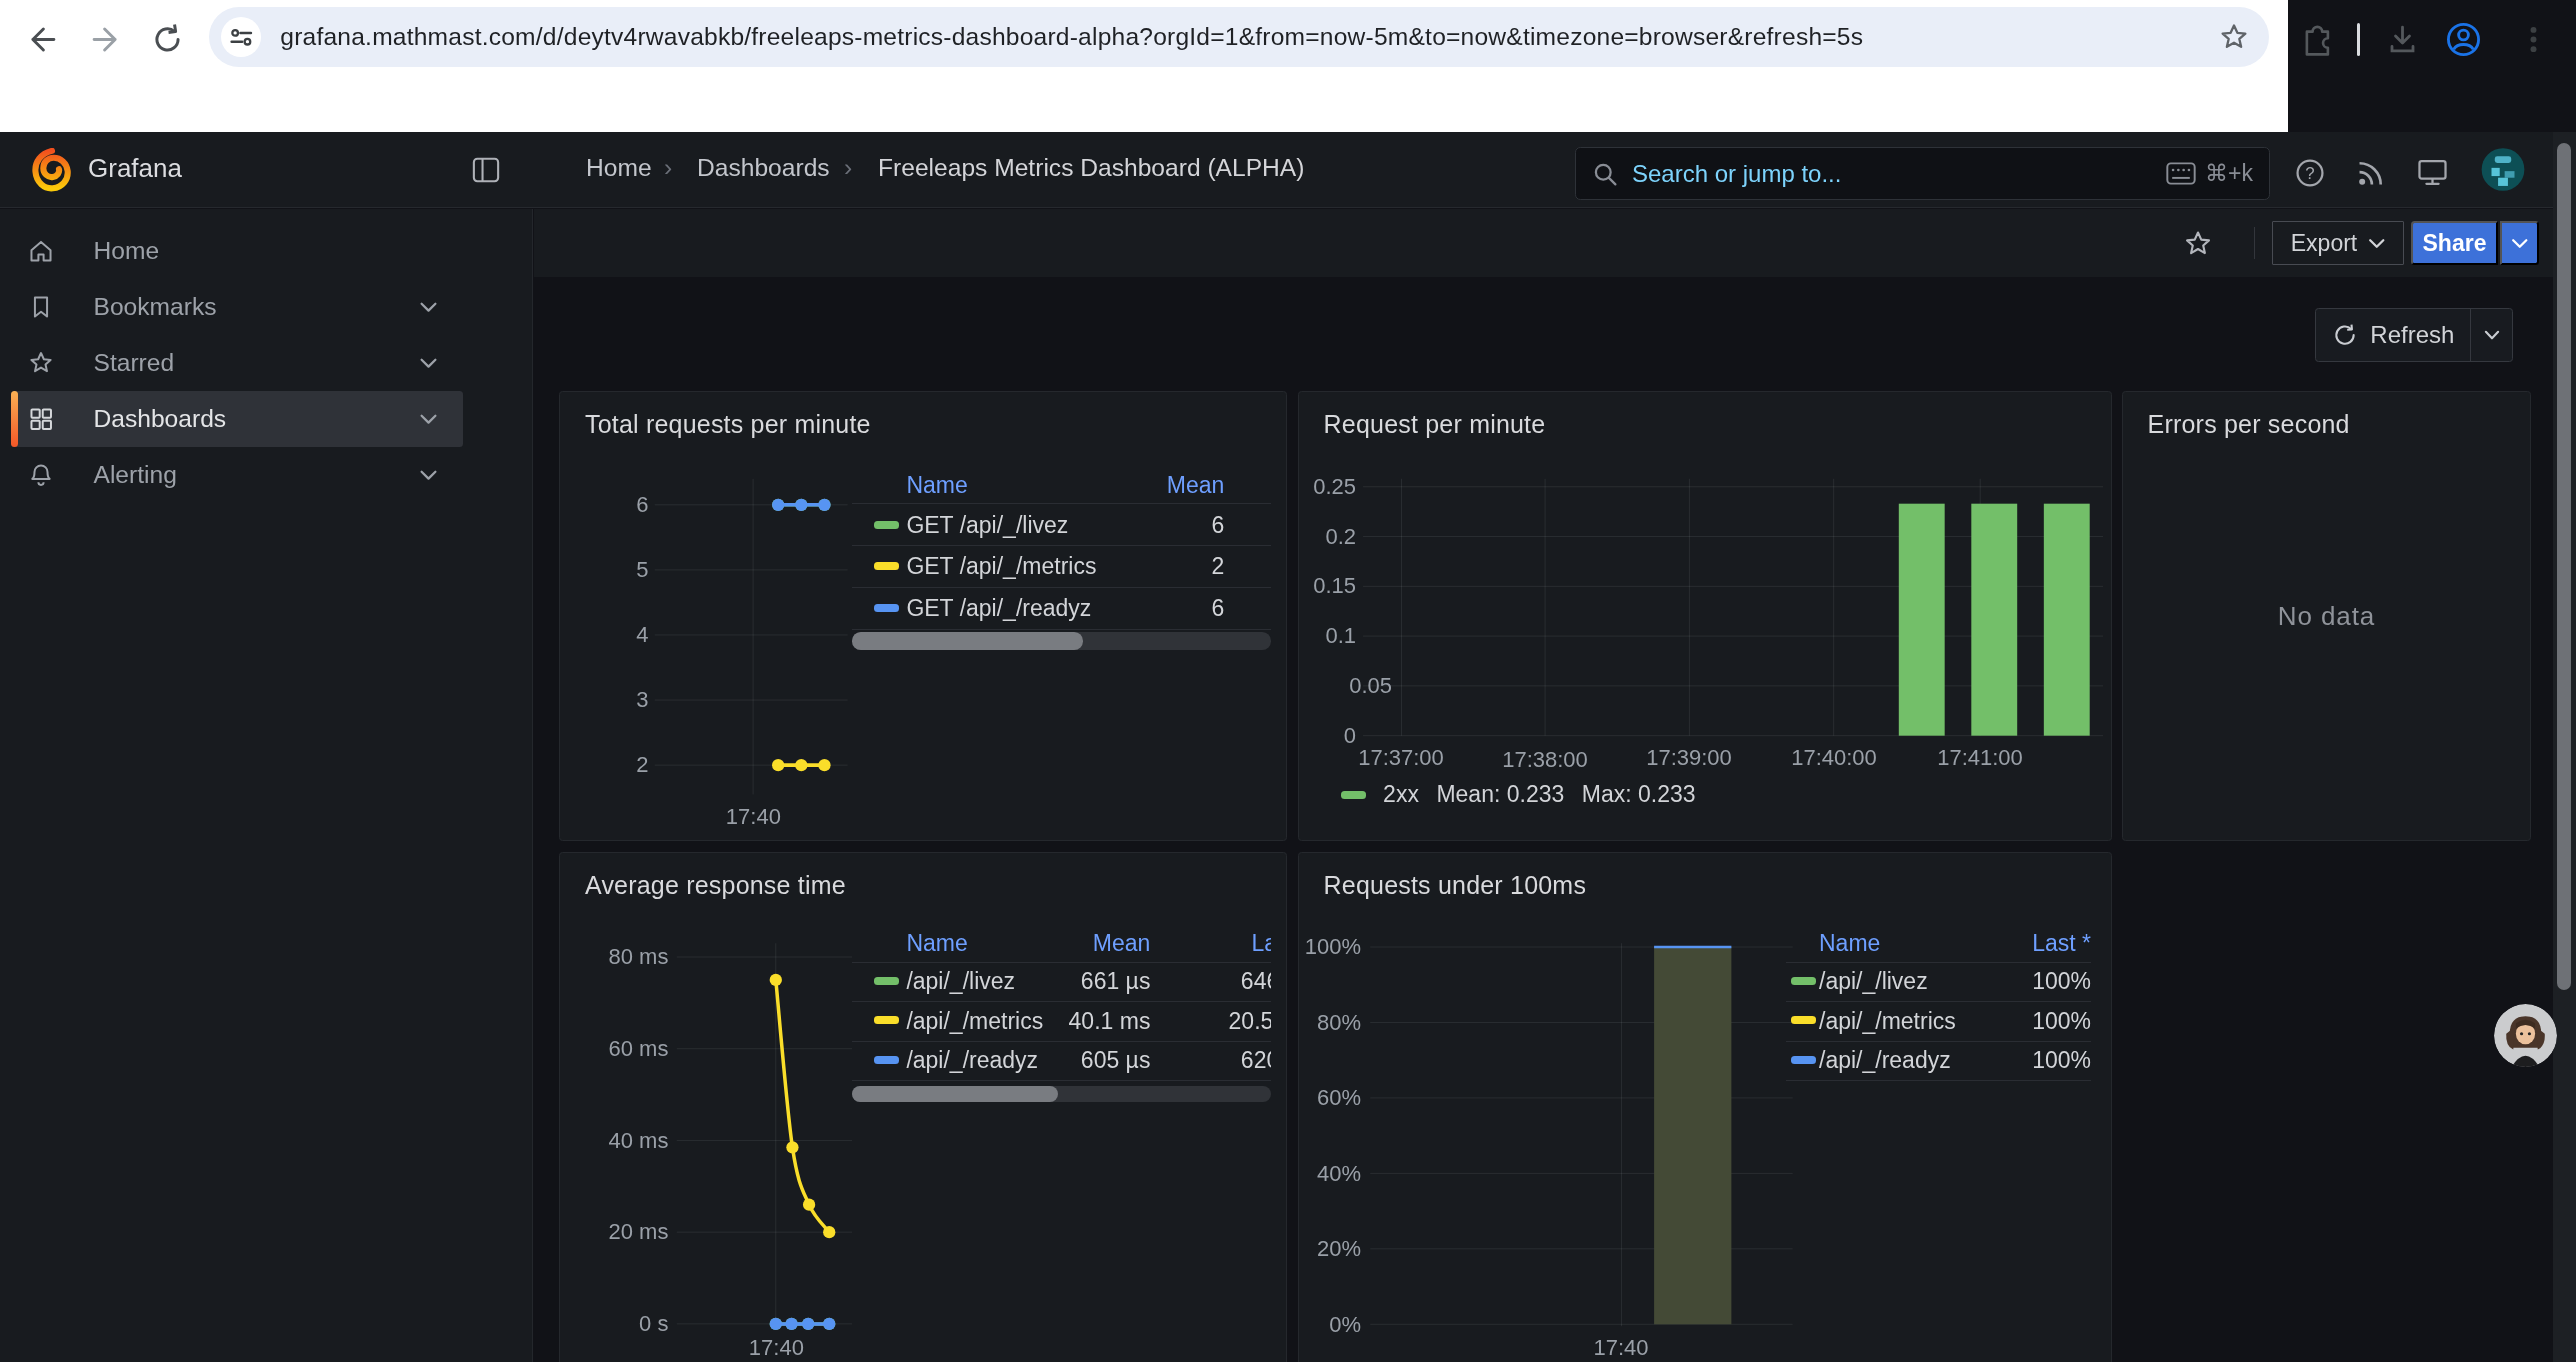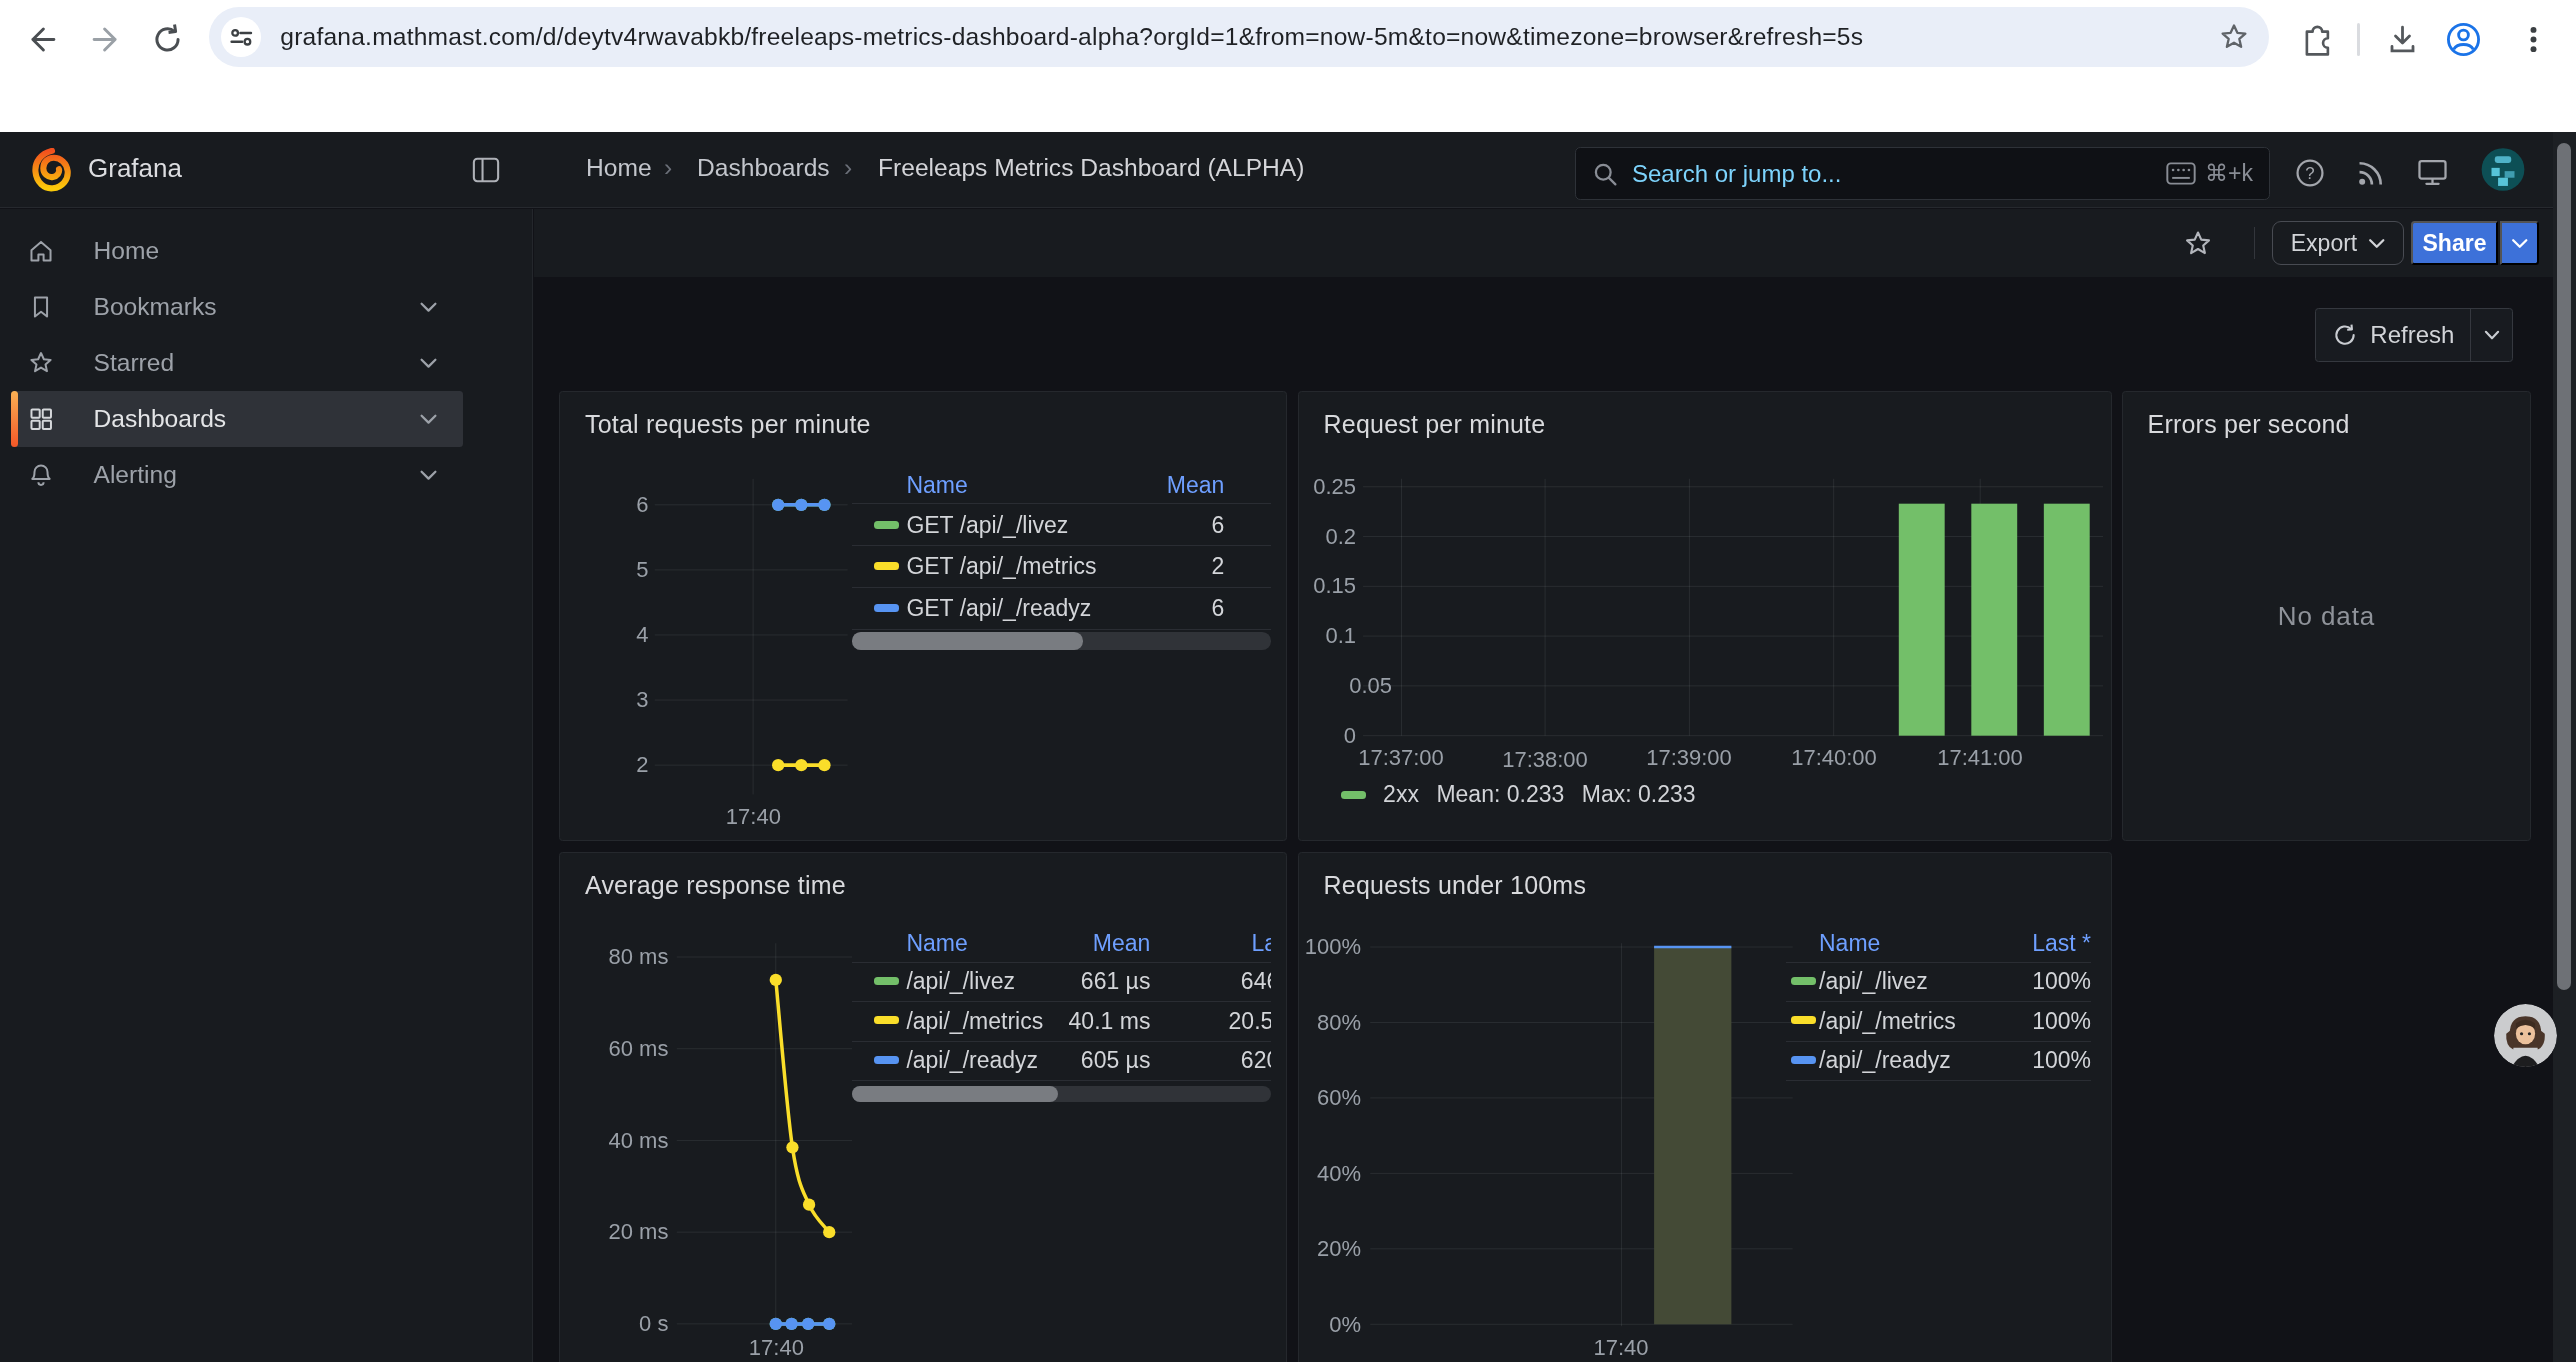--- a/index.html
+++ b/index.html
@@ -1,21 +1,21 @@
 <!DOCTYPE html>
 <html style="font-size:14px"><head>
 <meta charset="utf-8">
 <style>
 * { margin:0; padding:0; box-sizing:border-box; }
 html,body { width:2576px; height:1363px; overflow:hidden; background:#111217; font-family:"Liberation Sans","DejaVu Sans",sans-serif; }
 #app { position:absolute; inset:0; }
 svg { display:block; }
 
 
-.browser { position:absolute; left:0; top:0; width:2576px; height:132px; background:#fff; }
+.browser { position:absolute; left:0; top:0; width:2288px; height:132px; background:#fff; }
 .b-toolbar { position:absolute; left:0; top:0; width:100%; height:79px; }
 .bicon { position:absolute; top:15px; width:49px; height:49px; display:flex; align-items:center; justify-content:center; border-radius:50%; }
 .omnibox { position:absolute; left:209px; top:7px; width:2060px; height:60px; background:#e9eef8; border-radius:30px; display:flex; align-items:center; }
 .omni-tune { margin-left:12.3px; width:40px; height:40px; background:#fff; border-radius:50%; display:flex; align-items:center; justify-content:center; }
 .omni-url { margin-left:19px; font-size:24.6px; color:#1f2125; letter-spacing:0.2px; white-space:nowrap; }
 .omni-star { position:absolute; right:14px; top:8.8px; width:42px; height:42px; display:flex; align-items:center; justify-content:center; }
 .b-sep { position:absolute; top:23px; width:2.6px; height:33px; background:#dadce0; border-radius:1.8px; }
 .b-bookmarks { position:absolute; left:0; top:79px; width:100%; height:53px; }
 .bm-item { position:absolute; top:7px; height:39px; display:flex; align-items:center; gap:12.3px; padding:0 14px; border-radius:19px; }
 .bm-item span { font-size:23px; color:#3c4043; }
@@ -39,21 +39,21 @@
 .side-item.active .accent { display:block; position:absolute; left:0; top:0; width:7px; height:56px; border-radius:3.5px; background:linear-gradient(#f9b054,#f35727); }
 .side-item .sicon { position:absolute; left:17.5px; top:15px; width:26px; height:26px; }
 .side-item .slabel { position:absolute; left:83px; top:0; line-height:56px; font-size:24.6px; color:#9da2a9; }
 .side-item.active .slabel { color:#e4e5e7; }
 .side-item .schev { position:absolute; right:24.6px; top:22px; }
 
 
 .dashnav { position:absolute; left:534px; top:209px; width:2042px; height:68px; background:#181b1f; }
 .dn-star { position:absolute; left:1644px; top:17.5px; width:39px; height:35px; display:flex; align-items:center; justify-content:center; }
 .dn-sep { position:absolute; left:1720px; top:18.4px; width:0.9px; height:32px; background:#33363c; }
-.btn { position:absolute; display:flex; align-items:center; justify-content:center; gap:10.5px; font-size:23px; color:#d2d4d8; border-radius:9px; }
+.btn { position:absolute; display:flex; align-items:center; justify-content:center; gap:10.5px; font-size:23px; color:#d2d4d8; border-radius:1px; }
 .btn-export { left:1738px; top:12.3px; width:132px; height:44px; border:0.9px solid #484b52; background:#181b1f; }
 .btn-share { left:1877px; top:12.3px; width:87px; height:44px; background:#3d71d9; color:#fff; font-weight:600; border-radius:3.5px 0 0 3.5px; }
 .btn-share-chev { left:1966px; top:12.3px; width:39px; height:44px; background:#3d71d9; border-radius:0 3.5px 3.5px 0; }
 
 
 .canvas { position:absolute; left:534px; top:277px; width:2042px; height:1085px; background:#111217; overflow:hidden; }
 .ctrl-group { position:absolute; top:31px; height:54px; display:flex; align-items:center; background:#181b20; border:0.9px solid #35383f; border-radius:3.5px; color:#d2d4d8; font-size:24px; }
 .ctrl-sep { width:0.9px; height:53px; background:#35383f; }
 .tg { left:1390px; }
 .rg { left:1781px; }

